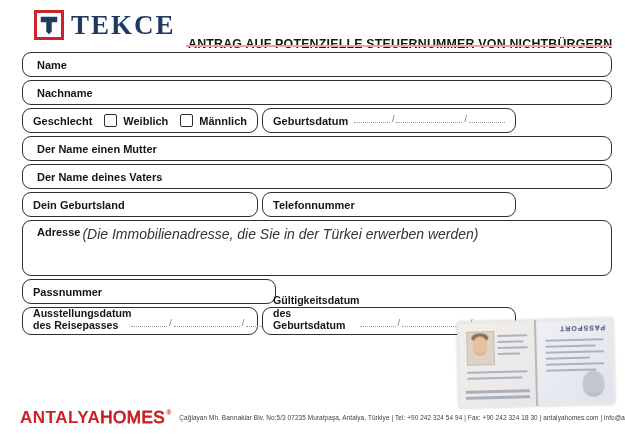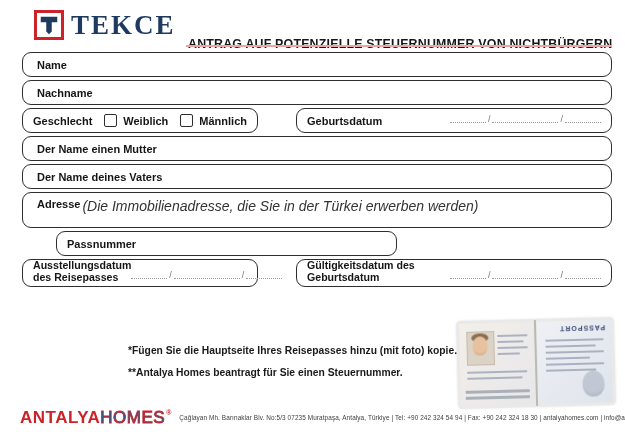--- a/index.html
+++ b/index.html
@@ -17,22 +17,22 @@
   #title-rule{position:absolute;left:186px;top:45px;width:426px;height:2px;background:#eca4a8;}
 
   
   #form{position:absolute;left:22px;top:52px;width:590px;display:flex;flex-direction:column;gap:3px;}
   .row{display:flex;gap:4px;}
   .box{box-sizing:border-box;border:1.6px solid #2e2e2e;border-radius:9px;background:#fff;
        height:25px;display:flex;align-items:center;padding:0 10px;
        font-weight:bold;font-size:11px;color:#151515;}
   .box.full{width:590px;padding-left:14px;}
   .box.lhalf{width:236px;}
-  .box.rhalf{width:341px;margin-left:34px;}
-  .box.tall{height:36px;align-items:flex-start;padding-top:5px;}
+  .box.rhalf{width:254px;}
+  .box.tall{height:56px;align-items:flex-start;padding-top:5px;}
   .box.two-line{height:28px;align-items:flex-end;padding-bottom:3px;}
   .checkbox{display:inline-block;width:13px;height:13px;box-sizing:border-box;
             border:1.6px solid #2e2e2e;border-radius:2px;background:#fff;margin:0 6px 0 12px;}
   .note-inline{font-weight:normal;font-style:italic;font-size:14px;color:#333;margin-left:2px;}
   .datefill{display:flex;align-items:flex-end;flex:1;justify-content:flex-end;
             padding-bottom:4px;gap:2px;}
   .dotseg{display:inline-block;border-bottom:1.2px dotted #9a9a9a;height:8px;}
   .dotseg.s1{width:36px;} .dotseg.s2{width:66px;} .dotseg.s3{width:36px;}
   .slash{font-weight:normal;font-size:9px;color:#777;line-height:8px;}
   .wrap-label{width:128px;line-height:1.15;font-size:10.6px;}
@@ -58,21 +58,21 @@
   #passport .mrz{position:absolute;left:5px;width:64px;height:3px;background:#aab0b8;}
   #passport .rtitle{position:absolute;right:6px;top:4px;transform:rotate(180deg);
                     font-size:7px;font-weight:bold;color:#3d4c78;letter-spacing:1px;}
   #passport .ghost{position:absolute;right:8px;bottom:6px;width:22px;height:26px;border-radius:50% 50% 45% 45%;
                    background:radial-gradient(circle at 50% 40%,#b9c0cc 55%,#9aa3b2);opacity:.8;}
 
   
   #footer{position:absolute;left:20px;top:409px;display:flex;align-items:center;gap:8px;white-space:nowrap;}
   #brand{display:flex;align-items:flex-end;line-height:1;}
   #brand .b1{font-weight:bold;font-size:17px;color:#cc2229;letter-spacing:.5px;font-stretch:condensed;}
-  #brand .b2{font-weight:normal;font-size:17px;color:#0369a1;letter-spacing:.5px;
+  #brand .b2{font-weight:normal;font-size:17px;color:#b91c1c;letter-spacing:.5px;
              -webkit-text-stroke:.9px #cc2229;}
   #brand .reg{font-size:7px;color:#cc2229;font-weight:bold;margin-left:1px;align-self:flex-start;}
   #footer .addr{font-size:6.4px;color:#3c3c3c;letter-spacing:.1px;}
 </style>
 </head>
 <body>
 
 <div id="page">
 
   <div id="logo">
@@ -125,20 +125,28 @@
         <span>Der Name einen Mutter</span>
       </div>
     </div>
 
     <div class="row">
       <div class="box full">
         <span>Der Name deines Vaters</span>
       </div>
     </div>
 
+    <div class="row">
+      <div class="box lhalf">
+        <span>Dein Geburtsland</span>
+      </div>
+      <div class="box rhalf">
+        <span>Telefonnummer</span>
+      </div>
+    </div>
 
     <div class="row">
       <div class="box full tall">
         <span>Adresse</span>
         <span class="note-inline">(Die Immobilienadresse, die Sie in der Türkei erwerben werden)</span>
       </div>
     </div>
 
     <div class="row">
       <div class="box rhalf">
@@ -164,24 +172,20 @@
           <span class="slash">/</span>
           <span class="dotseg s2"></span>
           <span class="slash">/</span>
           <span class="dotseg s3"></span>
         </span>
       </div>
     </div>
 
   </div>
 
-  <div id="notes">
-    <div class="n">*Fügen Sie die Hauptseite Ihres Reisepasses hinzu (mit foto) kopie.</div>
-    <div class="n">**Antalya Homes beantragt für Sie einen Steuernummer.</div>
-  </div>
 
   <div id="passport">
     <div class="page pageL">
       <div class="photo">
         <div class="hair"></div>
           <div class="face"></div>
       </div>
       <div class="tline" style="left:38px;top:12px;width:30px;"></div>
       <div class="tline" style="left:38px;top:18px;width:26px;"></div>
       <div class="tline" style="left:38px;top:24px;width:30px;"></div>

